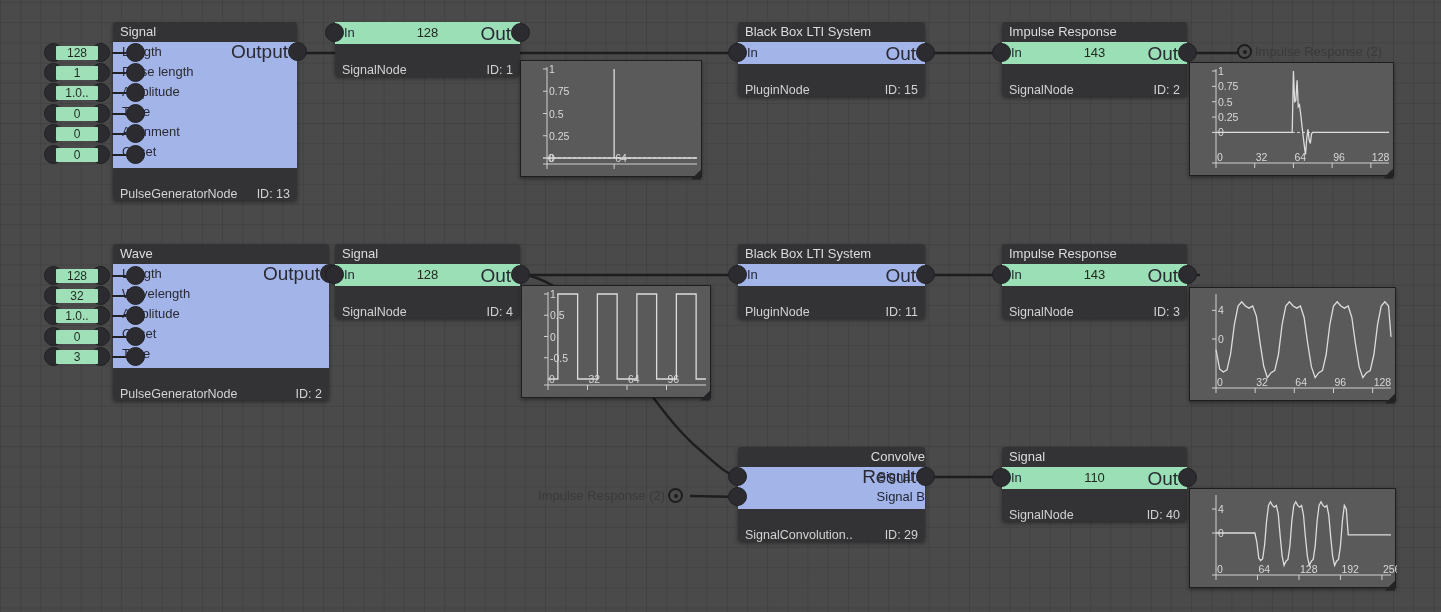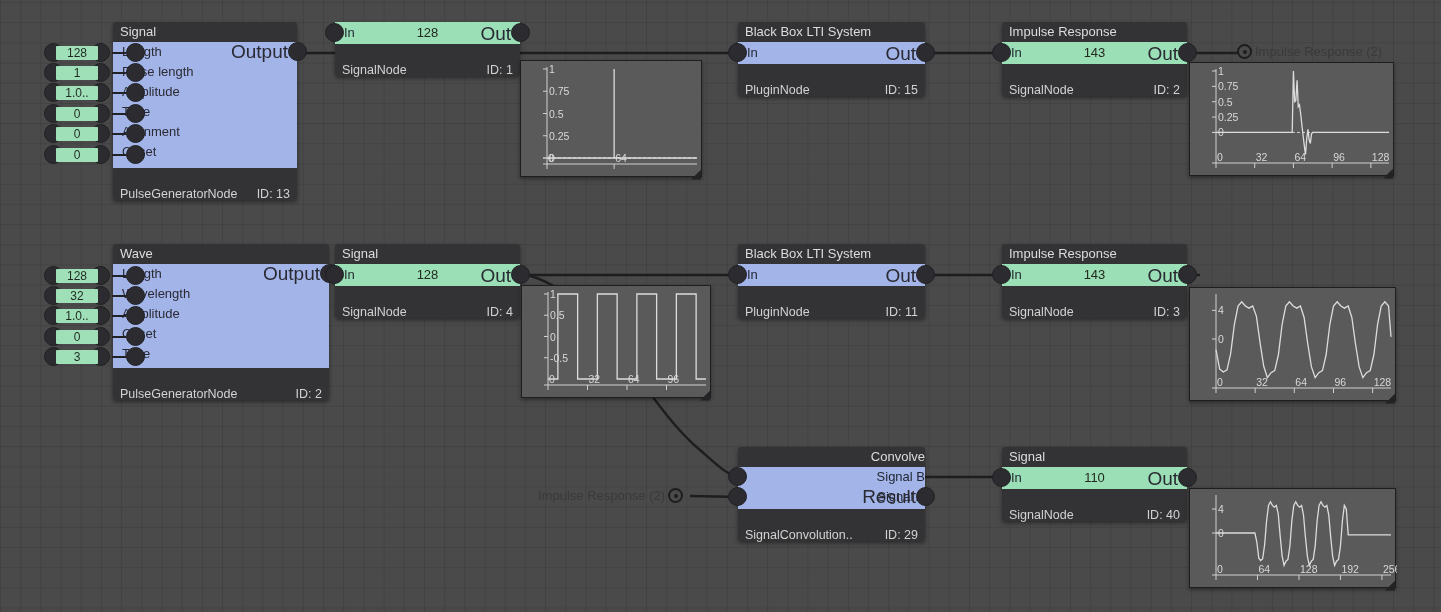--- a/index.html
+++ b/index.html
@@ -419,28 +419,28 @@
 
   <div class="portal" style="left:538px; top:488px;">
     <span>Impulse Response (2)</span>
     <span class="portal-icon"></span>
   </div>
 
   <div class="node" id="node-convolve" style="left:738px; top:447px; width:187px;text-align:right;">
     <div class="node-title">Convolve</div>
     <div class="node-body blue" style="height:42px;">
       <div class="row io">
-        <span>Signal B</span>
-        <span class="port in" style="top:0px;"></span>
-      </div>
-      <div class="row io">
         <span>Signal A</span>
         <span class="out-label">Result</span>
         <span class="port in" style="top:0px;"></span>
         <span class="port out" style="top:0px;"></span>
+      </div>
+      <div class="row io">
+        <span>Signal B</span>
+        <span class="port in" style="top:0px;"></span>
       </div>
     </div>
     <div class="node-foot">
       <span>SignalConvolution..</span>
       <span>ID: 29</span>
     </div>
   </div>
 
   <div class="node" id="node-signal-20" style="left:1002px; top:447px; width:185px;">
     <div class="node-title">Signal</div>

